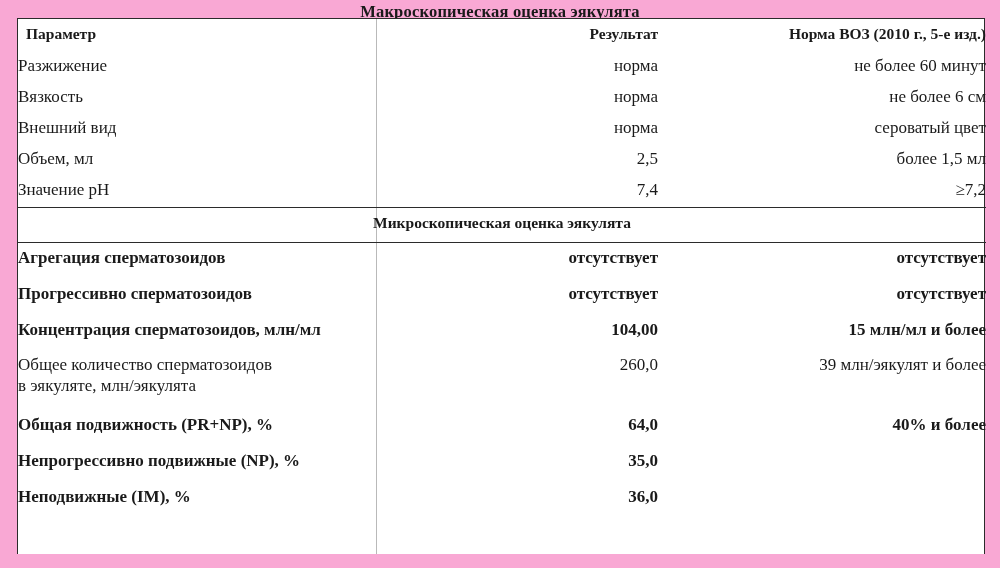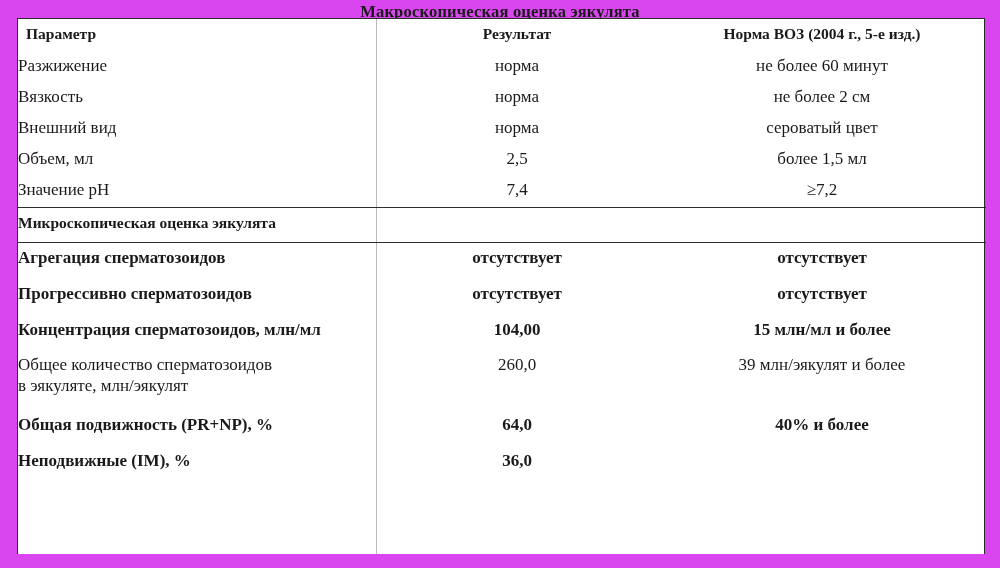--- a/index.html
+++ b/index.html
@@ -14,21 +14,21 @@
     overflow: hidden;
     font-family: "Liberation Serif", "DejaVu Serif", serif;
     color: #1a1a1a;
     -webkit-font-smoothing: antialiased;
   }
 
   #page {
     position: relative;
     width: 1000px;
     height: 568px;
-    background: #d946ef;
+    background: #f9a8d4;
   }
 
   
   .doc-title {
     position: absolute;
     left: 0;
     top: 2px;
     width: 1000px;
     text-align: center;
     font-size: 16.5px;
@@ -79,21 +79,21 @@
     line-height: 17px;
     font-weight: normal;
   }
 
   .cell-param {
     text-align: left;
     padding-left: 8px;
   }
   .cell-result,
   .cell-norm {
-    text-align: center;
+    text-align: right;
   }
 
   
   tr.head-row th {
     font-weight: bold;
     font-size: 15.5px;
     height: 27px;
     padding-top: 6px;
   }
   tr.head-row th.cell-param { padding-left: 8px; }
@@ -112,21 +112,21 @@
   
   .subline {
     display: block;
     margin-top: 4px;
   }
 
   
   tr.section-row td {
     height: 28px;
     padding-top: 6px;
-    text-align: left;
+    text-align: center;
     font-weight: bold;
     font-size: 15.5px;
     border-top: 1.6px solid #2b2b2b;
     border-bottom: 1.6px solid #2b2b2b;
   }
 
   
   tr.spacer-row td {
     height: 16px;
   }
@@ -144,34 +144,34 @@
     <table class="sperm">
       <colgroup>
         <col class="c-param">
         <col class="c-result">
         <col class="c-norm">
       </colgroup>
       <thead>
         <tr class="head-row">
           <th class="cell-param">Параметр</th>
           <th class="cell-result">Результат</th>
-          <th class="cell-norm">Норма ВОЗ (2004 г., 5-е изд.)</th>
+          <th class="cell-norm">Норма ВОЗ (2010 г., 5-е изд.)</th>
         </tr>
       </thead>
       <tbody>
 
         <tr class="data-row">
           <td class="cell-param">Разжижение</td>
           <td class="cell-result">норма</td>
           <td class="cell-norm">не более 60 минут</td>
         </tr>
         <tr class="data-row">
           <td class="cell-param">Вязкость</td>
           <td class="cell-result">норма</td>
-          <td class="cell-norm">не более 2 см</td>
+          <td class="cell-norm">не более 6 см</td>
         </tr>
         <tr class="data-row">
           <td class="cell-param">Внешний вид</td>
           <td class="cell-result">норма</td>
           <td class="cell-norm">сероватый цвет</td>
         </tr>
         <tr class="data-row">
           <td class="cell-param">Объем, мл</td>
           <td class="cell-result">2,5</td>
           <td class="cell-norm">более 1,5 мл</td>
@@ -197,38 +197,43 @@
           <td class="cell-norm">отсутствует</td>
         </tr>
         <tr class="data-row tall">
           <td class="cell-param">Концентрация сперматозоидов, млн/мл</td>
           <td class="cell-result">104,00</td>
           <td class="cell-norm">15 млн/мл и более</td>
         </tr>
         <tr class="data-row">
           <td class="cell-param">
             <span>Общее количество сперматозоидов</span>
-            <span class="subline">в эякуляте, млн/эякулят</span>
+            <span class="subline">в эякуляте, млн/эякулята</span>
           </td>
           <td class="cell-result">260,0</td>
           <td class="cell-norm">39 млн/эякулят и более</td>
         </tr>
 
         <tr class="spacer-row">
           <td class="cell-param"></td>
           <td class="cell-result"></td>
           <td class="cell-norm"></td>
         </tr>
 
         <tr class="data-row tall">
           <td class="cell-param">Общая подвижность (PR+NP), %</td>
           <td class="cell-result">64,0</td>
           <td class="cell-norm">40% и более</td>
         </tr>
         <tr class="data-row tall">
+          <td class="cell-param">Непрогрессивно подвижные (NP), %</td>
+          <td class="cell-result">35,0</td>
+          <td class="cell-norm"></td>
+        </tr>
+        <tr class="data-row tall">
           <td class="cell-param">Неподвижные (IM), %</td>
           <td class="cell-result">36,0</td>
           <td class="cell-norm"></td>
         </tr>
 
       </tbody>
     </table>
   </div>
 
 </div>

